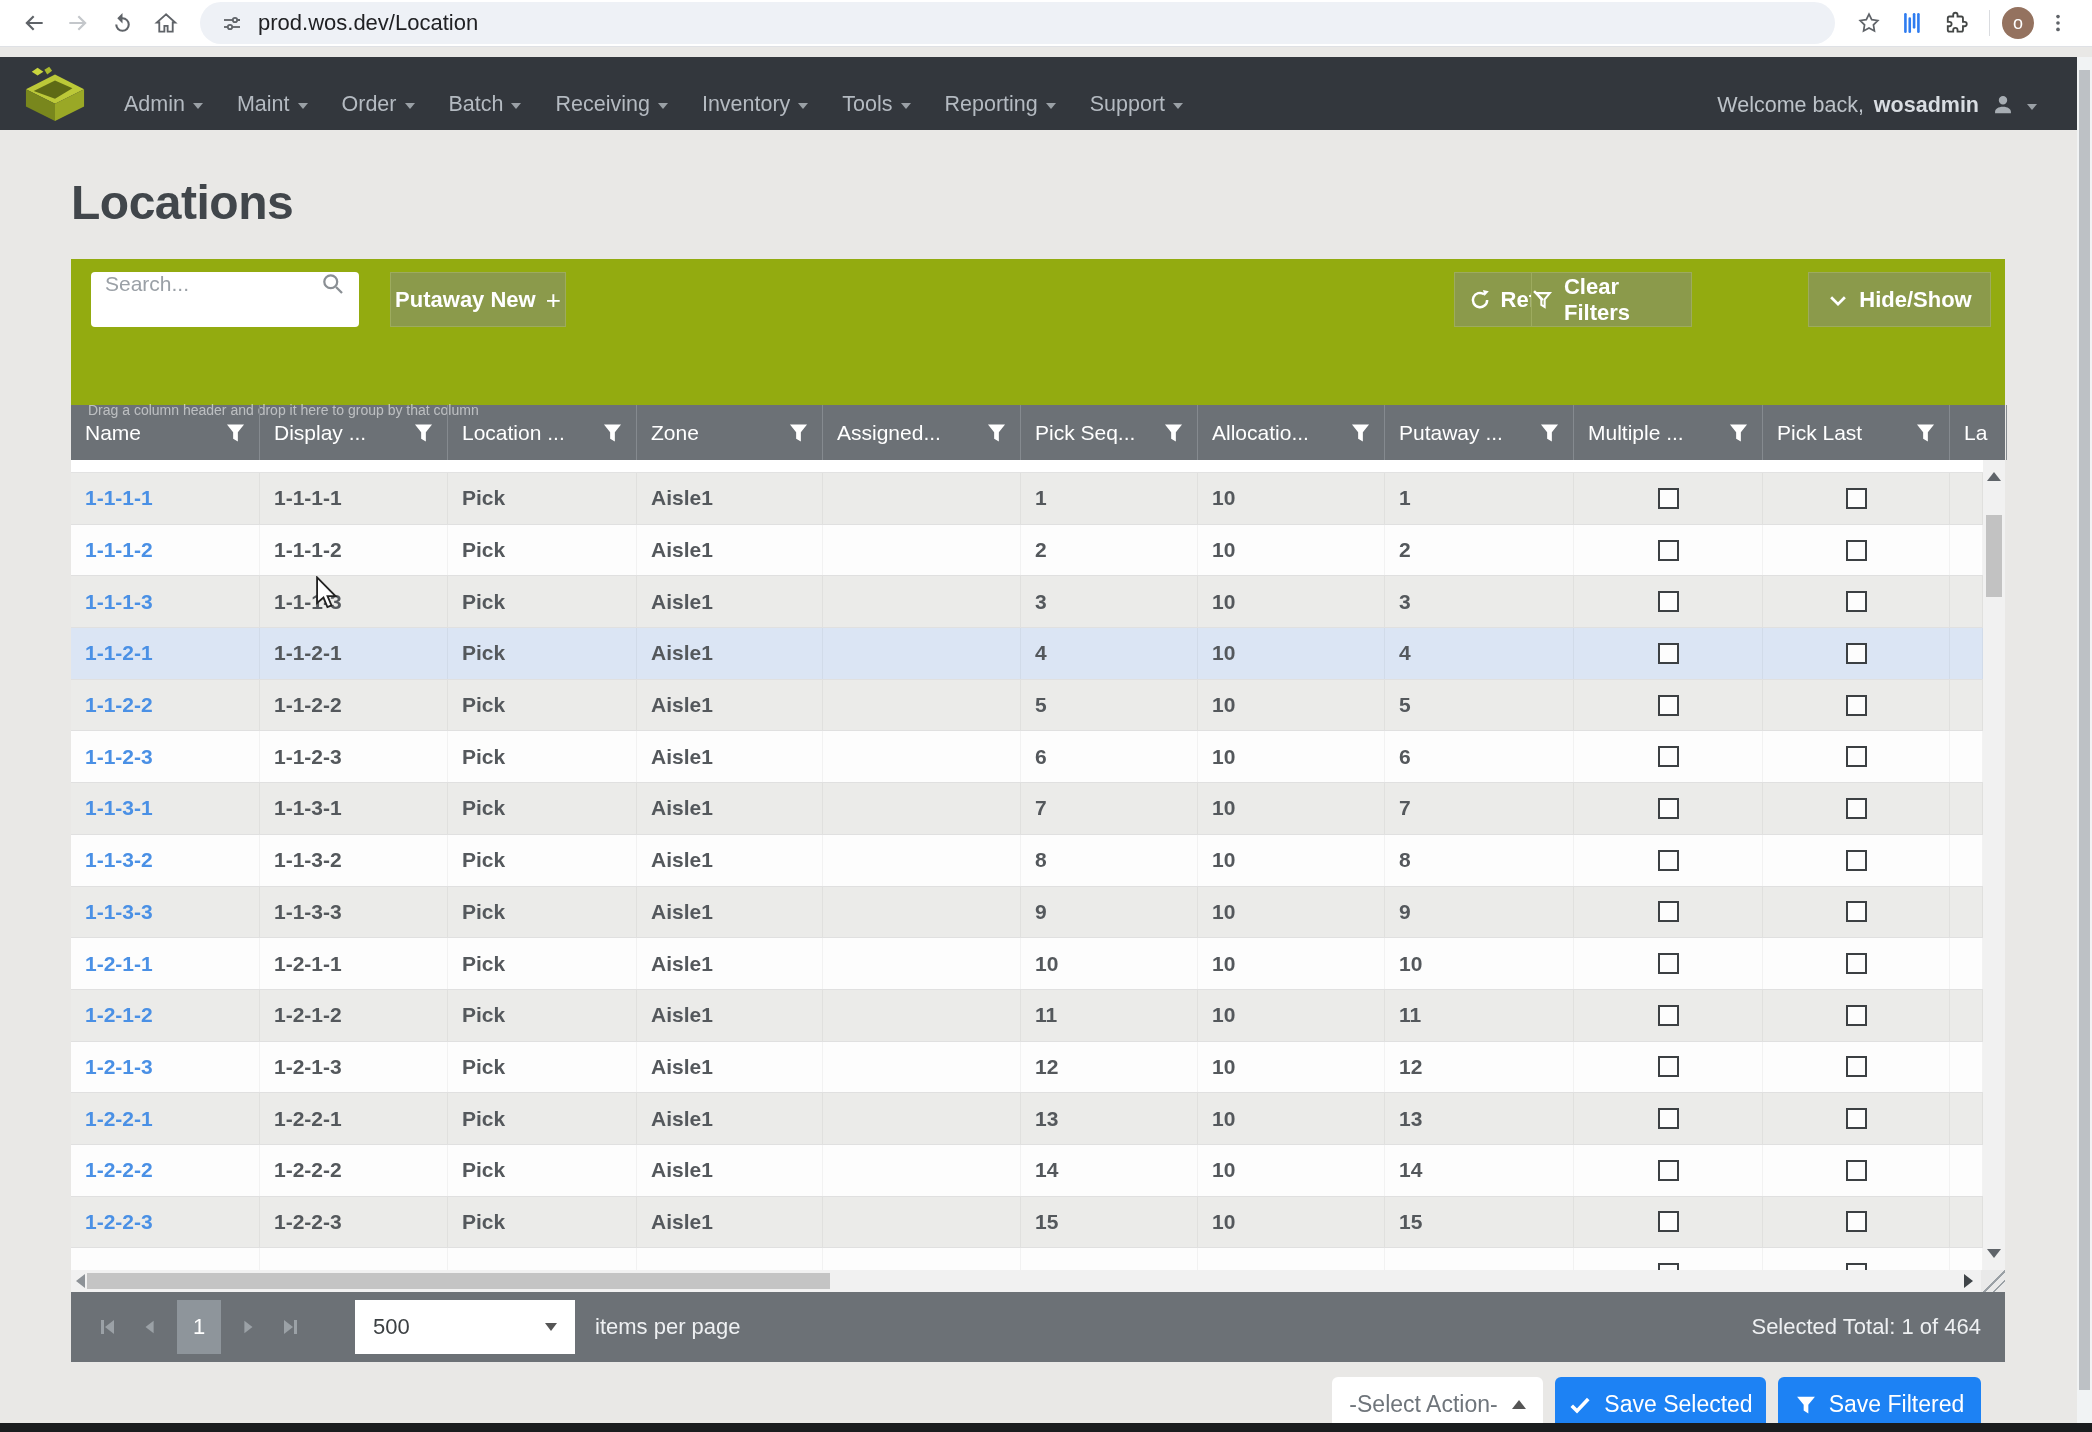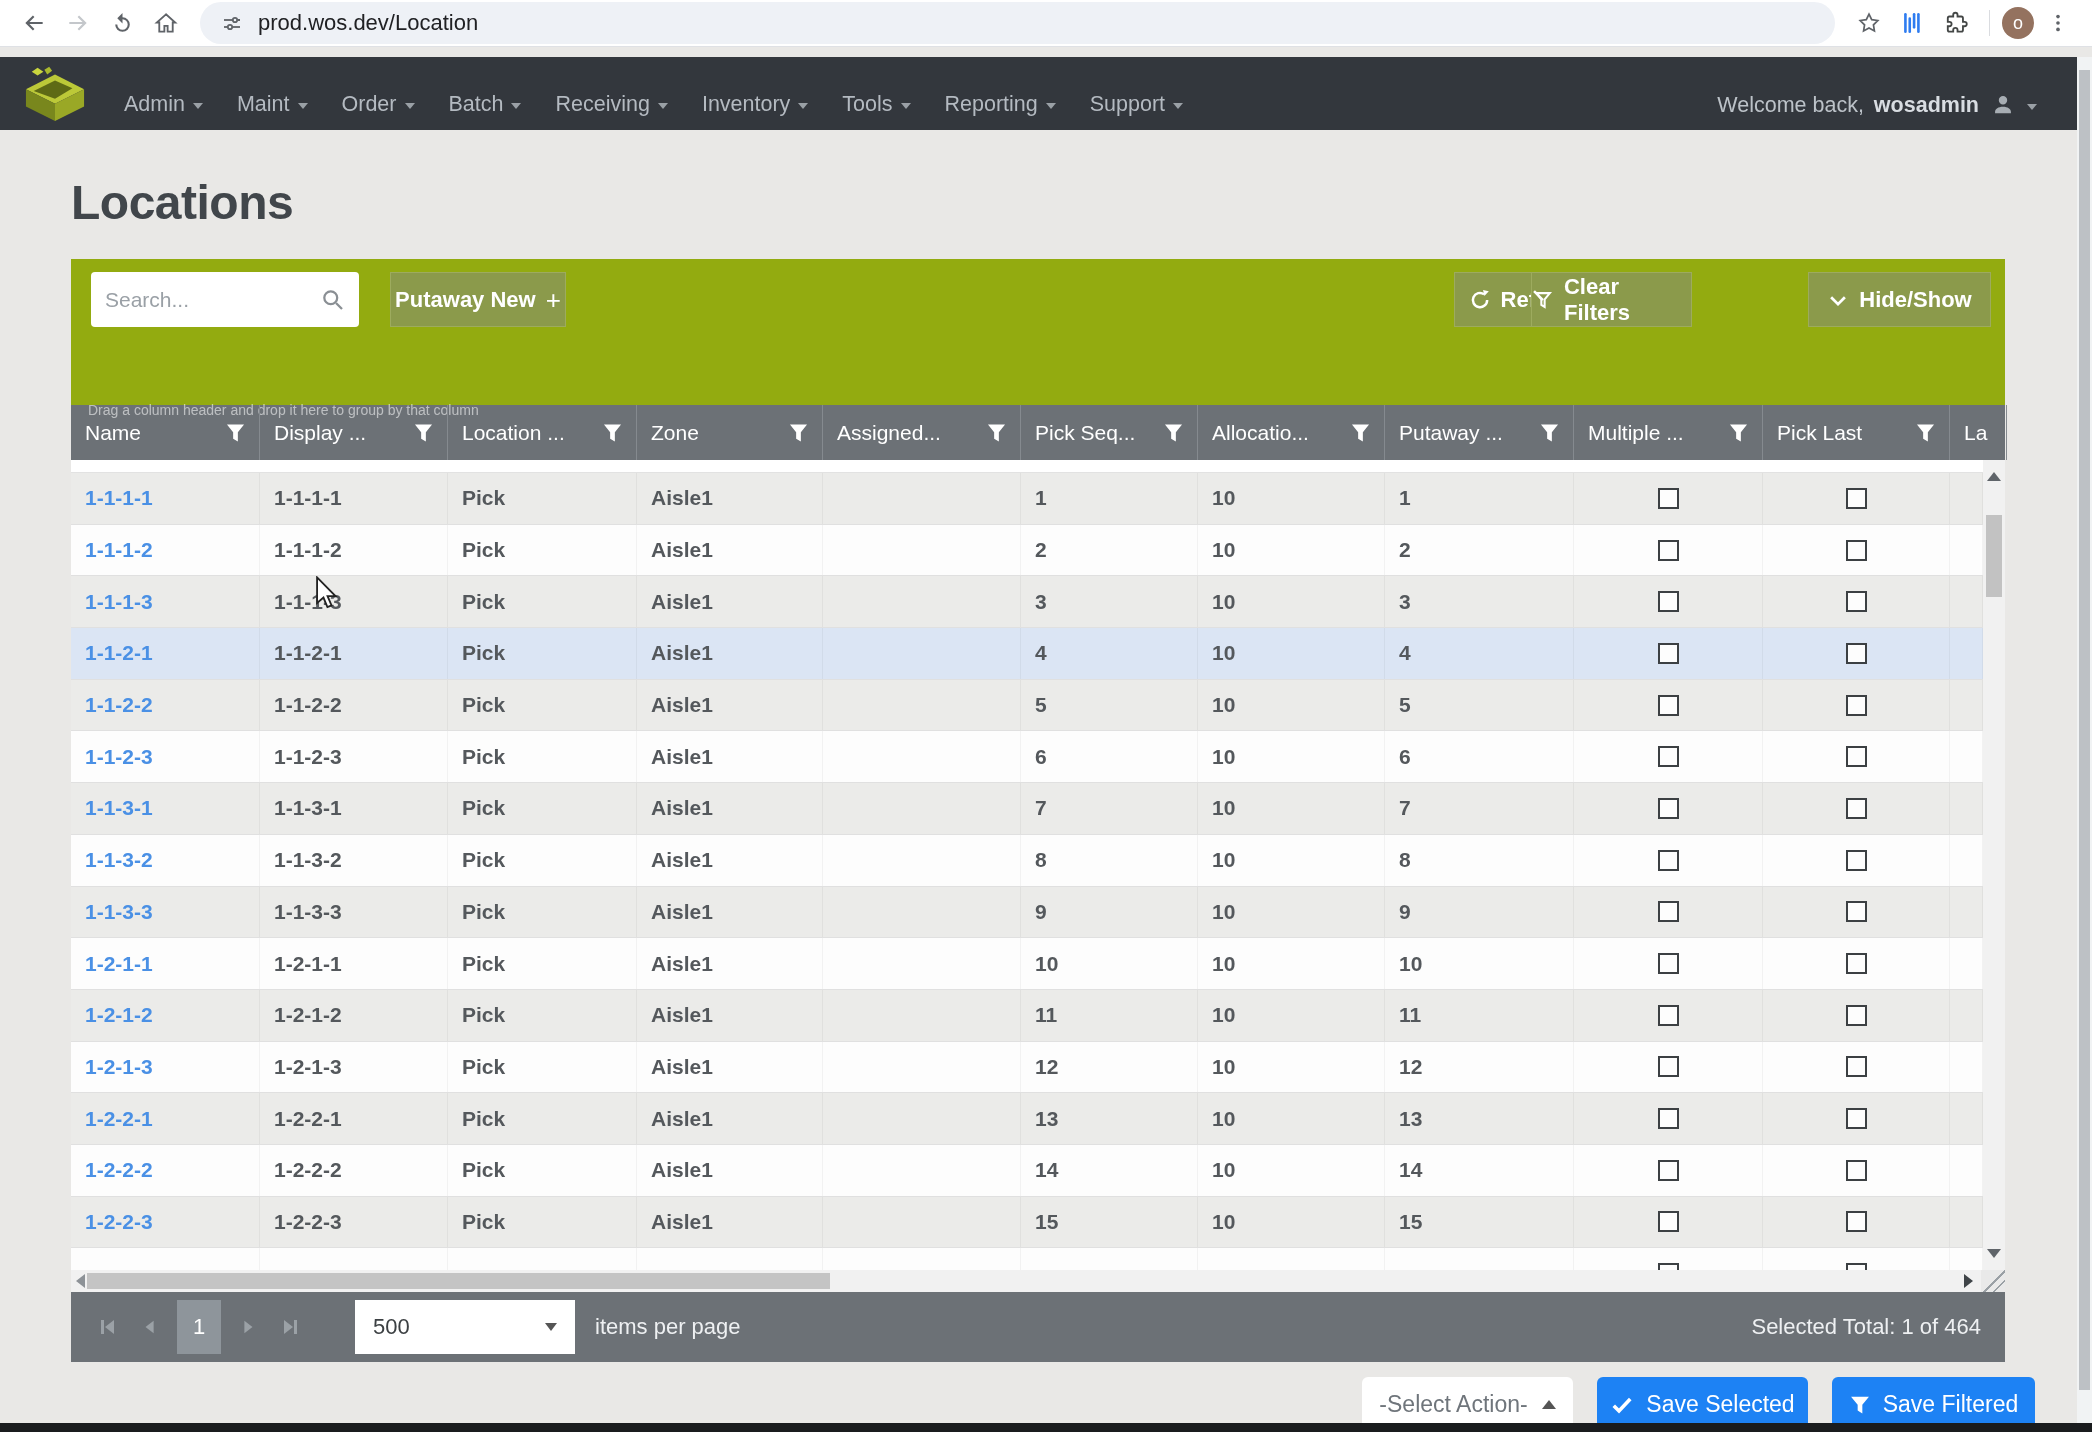--- a/index.html
+++ b/index.html
@@ -33,21 +33,21 @@
   .welcome b { color:#d9dde2; }
 
   
   .page-title { position:absolute; left:71px; top:175px; font-size:48px; font-weight:600; color:#41464b; letter-spacing:-0.5px; }
 
   .panel { position:absolute; left:71px; top:259px; width:1934px; }
 
   
   .toolbar { position:relative; height:146px; background:#93ab10; }
   .search-box { position:absolute; left:20px; top:13px; width:268px; height:55px; background:#fff; border-radius:4px;
-    display:flex; align-items:center; padding:0 14px; gap:4px; }
+    display:flex; align-items:flex-start; padding:0 14px; gap:4px; }
   .search-box input { border:none; outline:none; flex:1; font-size:21px; color:#444; font-family:inherit; min-width:0; }
   .search-box input::placeholder { color:#9aa0a6; }
   .btn-olive { position:absolute; top:13px; height:55px; background:#8b9a4b; border:1px solid #9dab5e; color:#fff;
     font-size:22px; font-weight:600; display:flex; align-items:center; justify-content:center; gap:10px; cursor:pointer; }
   .btn-create { left:319px; width:176px; }
   .btn-refresh { left:1383px; width:143px; }
   .btn-clear { left:1460px; width:161px; }
   .btn-hide { left:1737px; width:183px; }
   .plus-glyph { font-size:26px; font-weight:400; line-height:1; }
   .drag-hint { position:absolute; left:17px; top:103px; color:rgba(255,255,255,0.55); font-size:14px;margin-top:40px; }
@@ -98,21 +98,21 @@
     justify-content:center; font-size:22px; margin:0 6px; cursor:pointer; }
   .size-select { margin-left:44px; width:220px; height:54px; background:#fff; border-radius:0; color:#3c4043;
     font-size:22px; display:flex; align-items:center; justify-content:space-between; padding:0 18px; cursor:pointer; }
   .caret-dn-dark { width:0; height:0; border-left:6px solid transparent; border-right:6px solid transparent; border-top:8px solid #555; }
   .caret-up-dark { width:0; height:0; border-left:7px solid transparent; border-right:7px solid transparent; border-bottom:9px solid #555; }
   .ipp-label { margin-left:20px; font-size:22px; }
   .sel-total { margin-left:auto; font-size:22px; padding-right:8px; }
 
   
   .actions { position:absolute; top:1377px; left:0; right:0; height:55px; display:flex; justify-content:flex-end;
-    gap:24px; padding-right:57px; z-index:2; }
+    gap:12px; padding-right:111px; z-index:2; }
   .select-action { width:211px; background:#fff; border-radius:6px; color:#6f757b; font-size:23px;
     display:flex; align-items:center; justify-content:center; gap:14px; cursor:pointer; }
   .btn-blue { background:#1d82f4; color:#fff; border-radius:6px; font-size:23px; display:flex;
     align-items:center; justify-content:center; gap:12px; cursor:pointer; border:none; font-family:inherit; }
   .btn-save-selected { width:211px; }
   .btn-save-filtered { width:203px; }
 
   .bottom-band { position:absolute; left:0; right:0; bottom:0; height:9px; background:#1a1c1e; z-index:6; }
 
   

